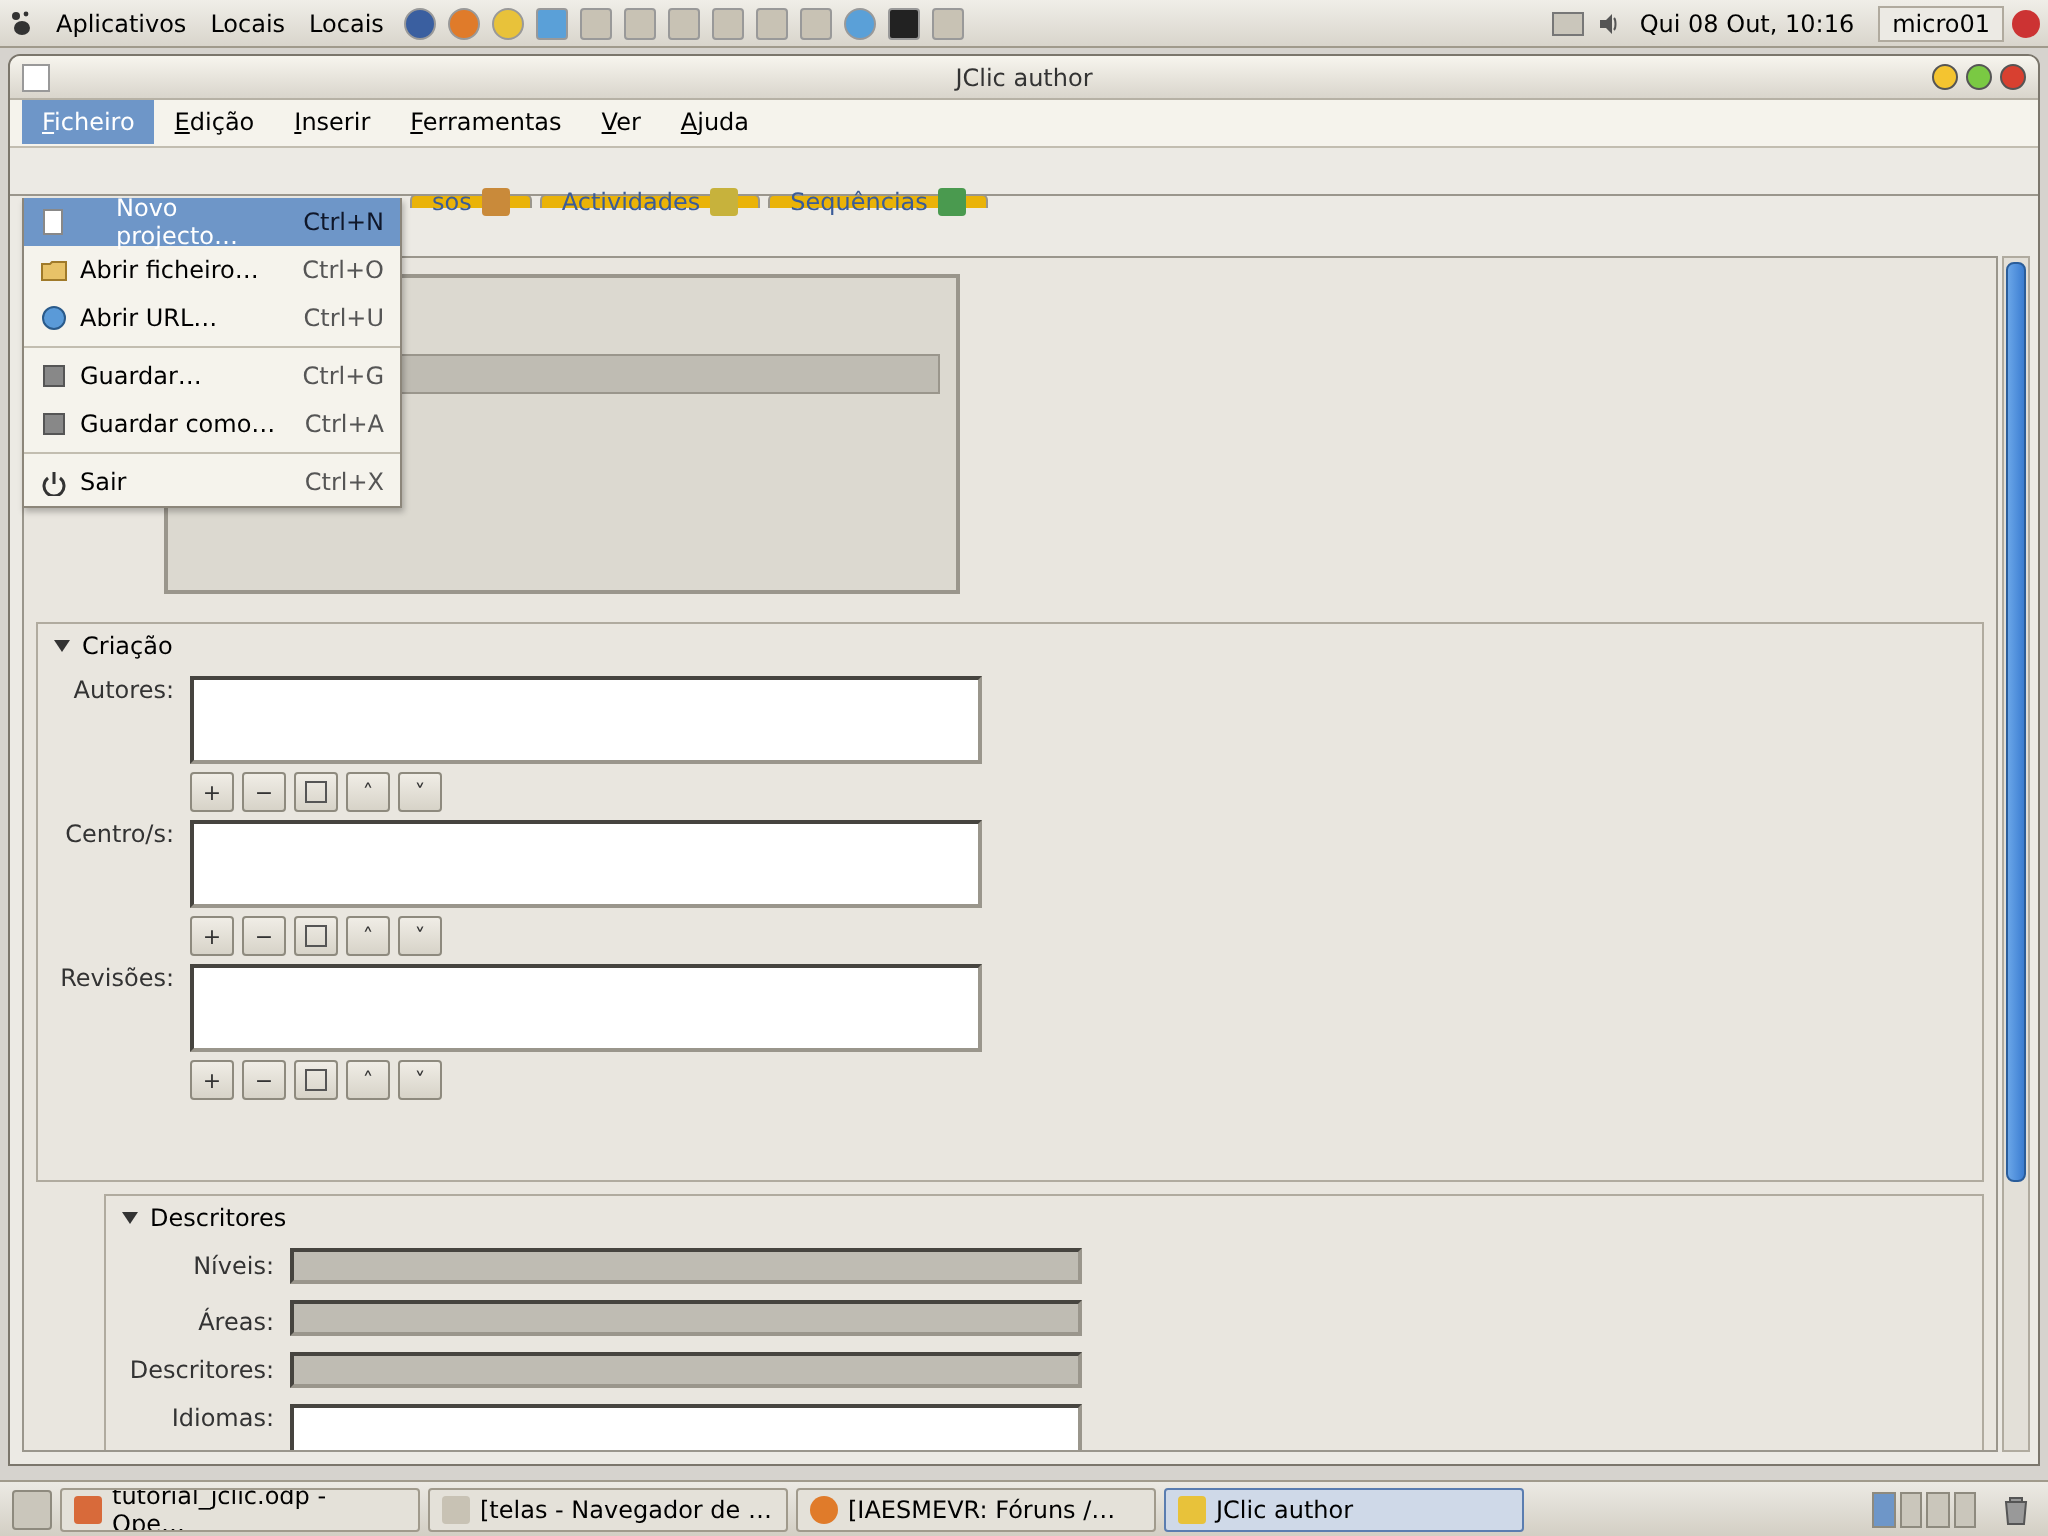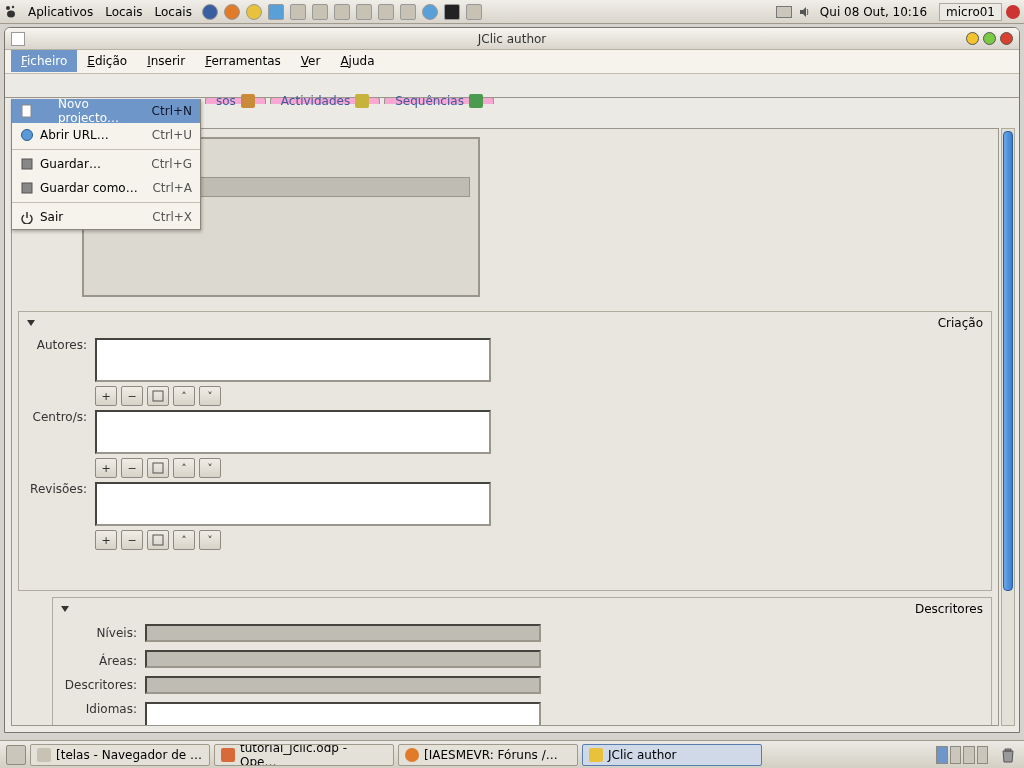--- a/index.html
+++ b/index.html
@@ -35,36 +35,36 @@
 .dropdown .item { display:flex; align-items:center; height:24px; padding:0 8px; gap:6px; }
 .dropdown .item.sel { background:#6e96c8; color:#fff;gap:24px; }
 .dropdown .item .ic { width:14px; height:14px; display:inline-block;}
 .dropdown .item .lbl { flex:1; }
 .dropdown .item .sc { color:#555; }
 .dropdown .item.sel .sc{ color:#0f172a;}
 .dropdown .sep { height:1px; background:#c2bdb0; margin:2px 0;}
 
 
 .tabstrip { height:24px; background:#eceae4; display:flex; padding-left:200px; border-bottom:1px solid #9a968c;}
-.tab { display:flex; align-items:center; gap:5px; padding:3px 10px; border:1px solid #9a968c; border-bottom:none; margin-right:4px; background:#f9a8d4; border-radius:3px 3px 0 0; color:#3a5c99;margin-top:23px;}
+.tab { display:flex; align-items:center; gap:5px; padding:3px 10px; border:1px solid #9a968c; border-bottom:none; margin-right:4px; background:#eab308; border-radius:3px 3px 0 0; color:#3a5c99;margin-top:23px;}
 .tab .tic { width:14px; height:14px; border-radius:2px;}
 .tic.a{background:#c98a3a;} .tic.b{background:#c7b23c;} .tic.c{background:#4a9a4f;}
 
 
 .content { position:absolute; left:6px; right:20px; top:100px; bottom:6px; background:#e9e6df; border:1px solid #9a968c; overflow:hidden;}
 .scrollbar-v { position:absolute; right:4px; top:100px; bottom:6px; width:14px; background:#e3e0d8; border:1px solid #b0ab9f;}
 .scrollbar-v .thumb{ position:absolute; left:1px; right:1px; top:2px; height:460px; background:linear-gradient(90deg,#6aa6e8,#3b7dd1); border:1px solid #2a5d9a; border-radius:4px;}
 
 .bigbox { position:absolute; left:70px; top:8px; width:398px; height:160px; border:2px solid #9a968c; background:#dcd9d0;}
 .bigbox .field { height:20px; background:#bfbcb3; border:1px solid #9a968c; margin:8px;}
 
 .section { position:absolute; left:6px; right:6px; border:1px solid #b0ab9f; background:#e9e6df;}
 .section.s2{ top:182px; height:280px;}
 .section.s3{ top:468px; height:150px;margin-left:34px;}
-.section .hdr { display:flex; align-items:center; gap:6px; padding:4px 8px;justify-content:space-between;}
+.section .hdr { display:flex; align-items:center; gap:6px; padding:4px 8px;}
 .section .tri { width:0;height:0;border-left:4px solid transparent;border-right:4px solid transparent;border-top:6px solid #333;}
 .row { display:flex; align-items:flex-start; padding:4px 8px; gap:8px;}
 .row .lbl { width:60px; text-align:right; color:#333;}
 .row .val { width:396px; height:44px; background:#fff; border:2px inset #9a968c;}
 .row .val.small{ height:18px;}
 .btnrow { display:flex; gap:4px; margin-left:76px;}
 .minibtn { width:22px; height:20px; background:linear-gradient(#f0ede6,#d7d3c8); border:1px solid #8e8a7e; border-radius:2px; display:flex; align-items:center; justify-content:center; color:#333; font-size:11px;}
 
 
 .taskbar { position:absolute; left:0; right:0; bottom:0; height:28px; background:linear-gradient(#eceae4,#d3cfc4); border-top:1px solid #a09a8c; display:flex; align-items:center; padding:0 6px; gap:4px;}
@@ -246,20 +246,29 @@
           <svg viewBox="0 0 14 14">
             <rect x="2" y="1" width="9" height="12" fill="#fff" stroke="#888"></rect>
           </svg>
         </span>
       <span class="lbl">Novo projecto…</span>
       <span class="sc">Ctrl+N</span>
     </div>
     <div class="item">
       <span class="ic">
           <svg viewBox="0 0 14 14">
+            <path d="M1 4h4l1-1h7v9H1z" fill="#e8c268" stroke="#a07a2a"></path>
+          </svg>
+        </span>
+      <span class="lbl">Abrir ficheiro…</span>
+      <span class="sc">Ctrl+O</span>
+    </div>
+    <div class="item">
+      <span class="ic">
+          <svg viewBox="0 0 14 14">
             <circle cx="7" cy="7" r="5.5" fill="#5a9ad8" stroke="#2a5a8a"></circle>
           </svg>
         </span>
       <span class="lbl">Abrir URL…</span>
       <span class="sc">Ctrl+U</span>
     </div>
     <div class="sep"></div>
     <div class="item">
       <span class="ic">
           <svg viewBox="0 0 14 14">
@@ -287,26 +296,26 @@
         </span>
       <span class="lbl">Sair</span>
       <span class="sc">Ctrl+X</span>
     </div>
   </div>
 </div>
 
 <div class="taskbar">
   <span class="showd"></span>
   <div class="taskbtn">
+      <span class="ic" style="background:#d86a3a"></span>
+      <span>tutorial_jclic.odp - Ope…</span>
+    </div>
+  <div class="taskbtn">
       <span class="ic"></span>
       <span>[telas - Navegador de …</span>
-    </div>
-  <div class="taskbtn">
-      <span class="ic" style="background:#d86a3a"></span>
-      <span>tutorial_jclic.odp - Ope…</span>
     </div>
   <div class="taskbtn">
       <span class="ic" style="background:#e07b2a;border-radius:50%"></span>
       <span>[IAESMEVR: Fóruns /…</span>
     </div>
   <div class="taskbtn active">
       <span class="ic" style="background:#e8c23a"></span>
       <span>JClic author</span>
     </div>
   <div class="ws">

